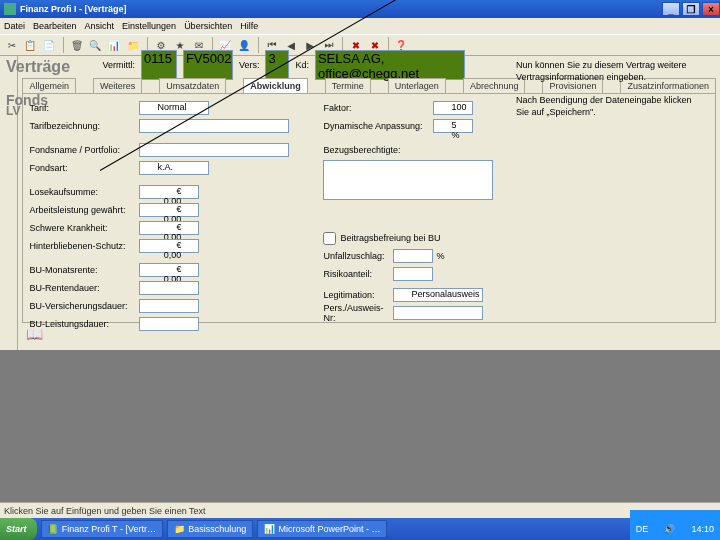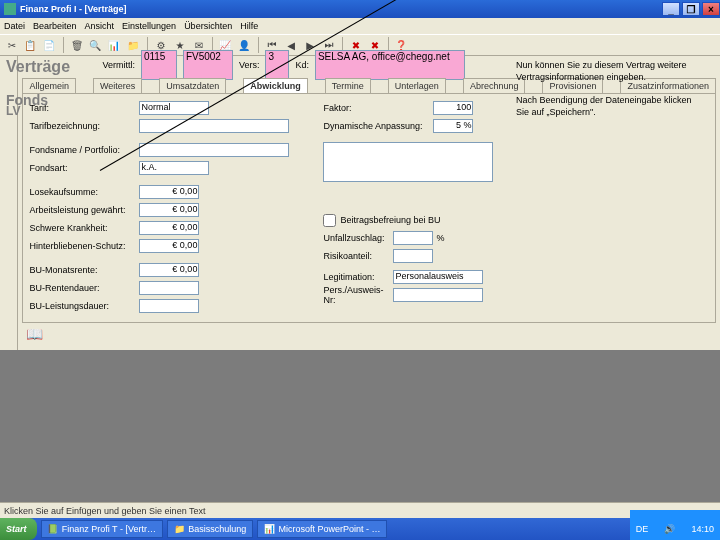--- a/index.html
+++ b/index.html
@@ -12,29 +12,29 @@
 .menubar{height:16px;background:#ece9d8;display:flex;align-items:center;padding-left:4px;gap:8px}
 .menubar span{color:#000}
 .toolbar{height:22px;background:#ece9d8;border-top:1px solid #fff;border-bottom:1px solid #aca899;display:flex;align-items:center;padding-left:4px;gap:3px}
 .toolbar .tbtn{width:16px;height:16px;display:flex;align-items:center;justify-content:center;font-size:10px;color:#444}
 .toolbar .sep{width:1px;height:16px;background:#aca899;margin:0 2px}
 .appbody{height:294px;background:#ece9d8;position:relative;display:flex}
 .sidebar{width:22px;background:#ece9d8;border-right:1px solid #aca899}
 .content{flex:1;position:relative}
 .header-row{height:18px;display:flex;align-items:center;padding:2px 4px;gap:6px}
 .hlabel{color:#000}
-.hfield{border:1px solid #7f9db9;background:#f9a8d4;height:30px;padding:0 2px;font-size:10px}
+.hfield{border:1px solid #7f9db9;background:#4d7c0f;height:30px;padding:0 2px;font-size:13px}
 .title-vertrage{position:absolute;left:0;top:0;font-weight:bold;font-size:16px;color:#808080;padding:2px 6px}
 .tabstrip{display:flex;gap:17px;margin:4px 4px 0 4px}
 .tab{background:#ece9d8;border:1px solid #aca899;border-bottom:none;padding:2px 6px;font-size:9px;color:#333}
 .tab.active{background:#fff;font-weight:bold}
 .tabpanel{background:#ece9d8;border:1px solid #aca899;margin:0 4px;padding:6px;height:230px;position:relative}
 .formrow{display:flex;align-items:center;height:16px;margin-bottom:2px}
 .flabel{width:110px;color:#000}
-.finput{border:1px solid #7f9db9;background:#fff;height:14px;padding:0 1px}
+.finput{border:1px solid #7f9db9;background:#fff;height:14px;padding:0 17px}
 .col2{position:absolute;left:300px;top:6px;width:180px}
 .diagonal{position:absolute;left:100px;top:170px;width:400px;height:1px;background:#000;transform:rotate(-30deg);transform-origin:left}
 .btnrow{position:absolute;bottom:44px;left:24px;display:flex;gap:4px;align-items:center}
 .winbtn{border:1px solid #aca899;background:#ece9d8;padding:2px 8px;height:18px;display:flex;align-items:center}
 .alpharow{position:absolute;bottom:22px;left:24px;display:flex;gap:1px}
 .alpharow .ab{border:1px solid #aca899;background:#ece9d8;width:16px;height:16px;display:flex;align-items:center;justify-content:center}
 .alpharow .ab.wide{width:28px}
 .notes{position:absolute;right:20px;top:60px;width:184px;color:#000;font-size:11px;line-height:1.3}
 .notes p{margin-bottom:12px}
 .statusbar{position:absolute;bottom:22px;left:0;right:0;height:16px;background:#ece9d8;border-top:1px solid #aca899;display:flex;align-items:center;padding-left:4px;font-size:9px;color:#333}
@@ -159,34 +159,41 @@
       <div style="height:6px"></div>
       <div class="formrow">
           <span class="flabel">BU-Monatsrente:</span>
           <span class="finput" style="width:60px;text-align:right">€ 0,00</span>
         </div>
       <div class="formrow">
           <span class="flabel">BU-Rentendauer:</span>
           <span class="finput" style="width:60px"></span>
         </div>
       <div class="formrow">
+          <span class="flabel">BU-Versicherungsdauer:</span>
+          <span class="finput" style="width:60px"></span>
+        </div>
+      <div class="formrow">
           <span class="flabel">BU-Leistungsdauer:</span>
           <span class="finput" style="width:60px"></span>
         </div>
 
       <div class="col2">
         <div class="formrow">
             <span class="flabel" style="width:110px">Faktor:</span>
             <span class="finput" style="width:40px;text-align:right">100</span>
           </div>
         <div class="formrow">
             <span class="flabel" style="width:110px">Dynamische Anpassung:</span>
             <span class="finput" style="width:40px;text-align:right">5 %</span>
           </div>
         <div style="height:6px"></div>
+        <div class="formrow">
+            <span class="flabel" style="width:110px">Bezugsberechtigte:</span>
+          </div>
         <div class="finput" style="width:170px;height:40px"></div>
         <div style="height:30px"></div>
         <div class="formrow">
             <input type="checkbox" style="">
             <span style="margin-left:4px">Beitragsbefreiung bei BU</span>
           </div>
         <div class="formrow">
             <span class="flabel" style="width:70px">Unfallzuschlag:</span>
             <span class="finput" style="width:40px"></span>
             <span style="margin-left:3px">%</span>

